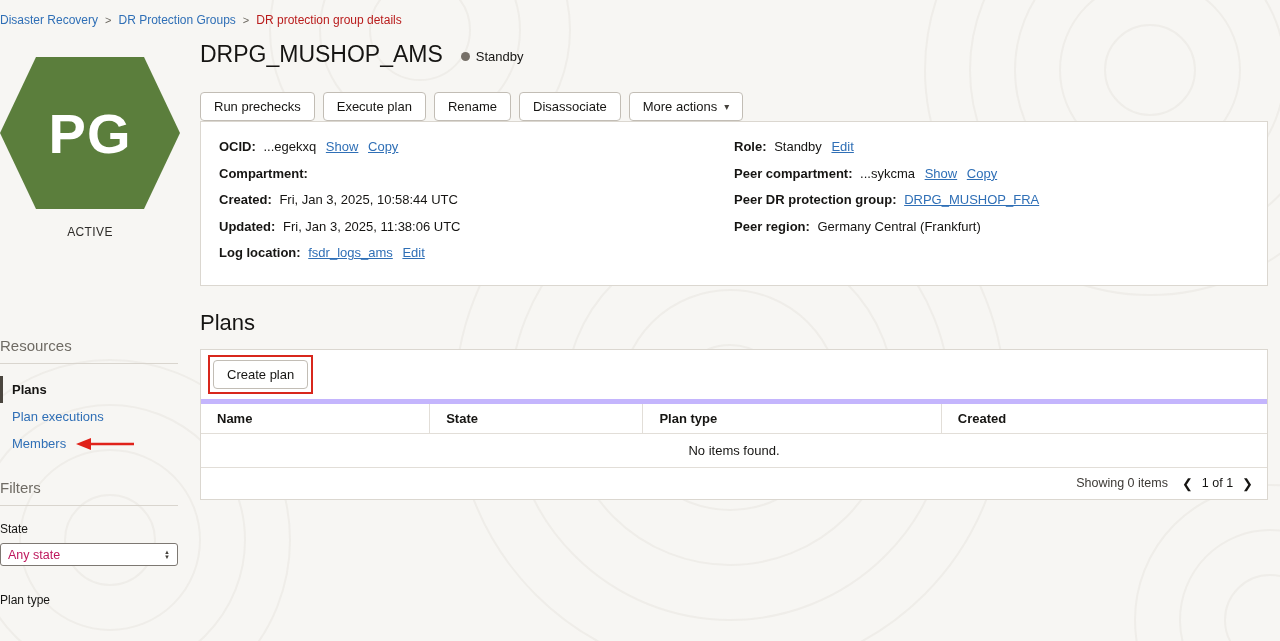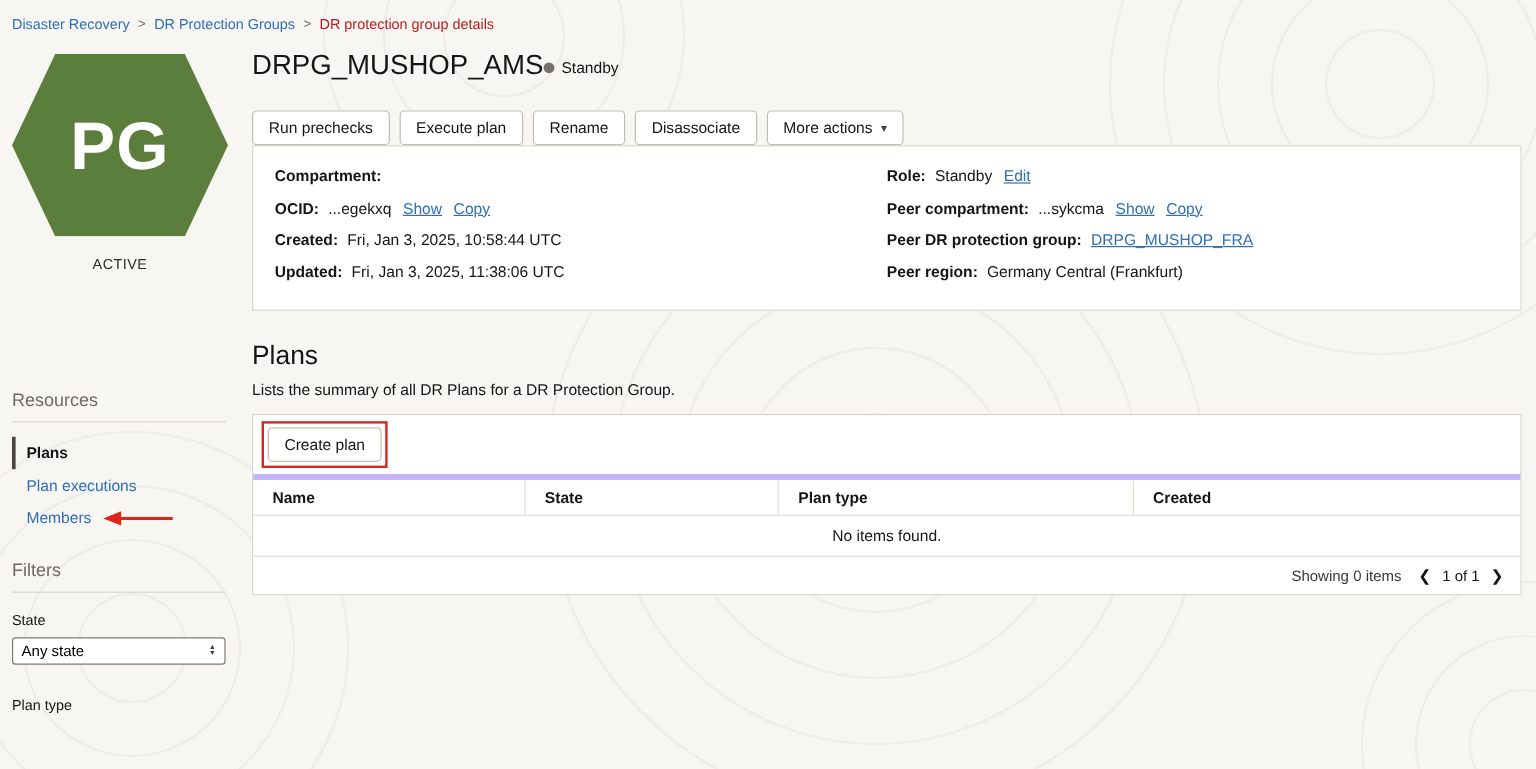--- a/index.html
+++ b/index.html
@@ -4,61 +4,61 @@
 <style>
   * { margin:0; padding:0; box-sizing:border-box; }
   html, body { width:1280px; height:641px; overflow:hidden; }
   body {
     font-family:"Liberation Sans", sans-serif;
     background:#f7f6f3;
     color:#161513;
     font-size:13px;
   }
   #bg-pattern { position:fixed; top:0; left:0; z-index:0; }
-  .page { position:relative; z-index:1; padding-left:10px; }
+  .page { position:relative; z-index:1; }
 
   
   .breadcrumb { display:flex; align-items:center; gap:7px; padding:13px 0 6px 0; font-size:12px; }
   .breadcrumb .crumb-link { color:#2f6fb6; cursor:pointer; }
   .breadcrumb .crumb-current { color:#b91c1c;text-align:center; }
   .crumb-sep { color:#6b675f; font-size:11px; }
 
   .layout { display:flex; }
 
   
   .sidebar { width:190px; flex-shrink:0; }
   .hexagon {
-    width:180px; height:152px; margin-top:12px; background:#5b7e3c;
+    width:180px; height:152px; margin-top:24px; background:#5b7e3c;
     clip-path:polygon(20% 0, 80% 0, 100% 50%, 80% 100%, 20% 100%, 0 50%);
     display:flex; align-items:center; justify-content:center;
   }
   .hexagon .pg-text { color:#ffffff; font-size:56px; font-weight:700; letter-spacing:1px; }
   .entity-status { width:180px; text-align:center; margin-top:16px; font-size:12px; color:#2e2c29; letter-spacing:0.4px; }
 
   .side-section-title { color:#6f6b64; font-size:15px; }
   .resources-block { margin-top:98px; }
   .side-divider { width:178px; height:1px; background:#d9d5ce; margin-top:9px; }
   .side-items { margin-top:12px; }
   .side-item { display:flex; align-items:center; padding:6px 0 6px 12px; font-size:13px; color:#2f6fb6; cursor:pointer; }
   .side-item.active { border-left:3px solid #4a453e; padding-left:9px; color:#161513; font-weight:700; cursor:default; }
   .filters-block { margin-top:22px; }
   .filter-group { margin-top:16px; }
   .filter-label { font-size:12px; color:#161513; margin-bottom:7px; }
   .select-box {
     width:178px; height:23px; background:#fff; border:1px solid #7d7872; border-radius:3px;
     display:flex; align-items:center; justify-content:space-between; padding:0 7px; cursor:pointer;
   }
-  .select-box .sel-value { font-size:12.5px; color:#000000; }
+  .select-box .sel-value { font-size:12.5px; color:#be185d; }
   .sel-chevrons { display:flex; flex-direction:column; align-items:center; line-height:5px; }
   .sel-chevrons span { font-size:6px; color:#44413c; }
   .filter-group.second { margin-top:27px; }
 
   
   .main { flex:1; margin-left:10px; margin-right:12px; }
-  .title-row { margin-top:8px; display:flex; align-items:center; gap:0; }
+  .title-row { margin-top:8px; display:flex; align-items:center; gap:18px; }
   .page-title { font-size:23px; font-weight:400; color:#161513; }
   .status-inline { display:flex; align-items:center; gap:6px; margin-top:4px; }
   .status-dot { width:9px; height:9px; border-radius:50%; background:#767068; }
   .status-text { font-size:13px; color:#161513; }
 
   .actions-row { margin-top:24px; display:flex; gap:8px; }
   .btn {
     background:#ffffff; border:1px solid #c2bdb5; border-radius:4px; color:#161513;
     font-size:13px; padding:6px 13px; cursor:pointer; display:inline-flex; align-items:center; gap:7px;
     font-family:"Liberation Sans", sans-serif;
@@ -209,36 +209,41 @@
         <button class="btn">
           <span>More actions</span>
           <span class="caret">▾</span>
         </button>
       </div>
 
 
       <div class="panel info-panel">
         <div class="info-col">
           <div class="info-row">
-            <span class="lbl">Compartment:</span>
-            <span></span>
-          </div>
-          <div class="info-row">
             <span class="lbl">OCID:</span>
             <span>...egekxq</span>
             <span class="inline-link">Show</span>
             <span class="inline-link">Copy</span>
           </div>
           <div class="info-row">
+            <span class="lbl">Compartment:</span>
+            <span></span>
+          </div>
+          <div class="info-row">
             <span class="lbl">Created:</span>
             <span>Fri, Jan 3, 2025, 10:58:44 UTC</span>
           </div>
           <div class="info-row">
             <span class="lbl">Updated:</span>
             <span>Fri, Jan 3, 2025, 11:38:06 UTC</span>
+          </div>
+          <div class="info-row">
+            <span class="lbl">Log location:</span>
+            <span class="value-link">fsdr_logs_ams</span>
+            <span class="inline-link">Edit</span>
           </div>
         </div>
         <div class="info-col">
           <div class="info-row">
             <span class="lbl">Role:</span>
             <span>Standby</span>
             <span class="inline-link">Edit</span>
           </div>
           <div class="info-row">
             <span class="lbl">Peer compartment:</span>
@@ -251,21 +256,20 @@
             <span class="value-link">DRPG_MUSHOP_FRA</span>
           </div>
           <div class="info-row">
             <span class="lbl">Peer region:</span>
             <span>Germany Central (Frankfurt)</span>
           </div>
         </div>
       </div>
 
       <h2 class="plans-heading">Plans</h2>
-      <div class="plans-desc">Lists the summary of all DR Plans for a DR Protection Group.</div>
 
       <div class="panel plans-panel">
         <div class="create-strip">
           <span class="annot-wrap">
             <button class="btn">Create plan</button>
             <span class="annotation-box"></span>
           </span>
         </div>
         <div class="table-header">
           <div class="th th-name">Name</div>

